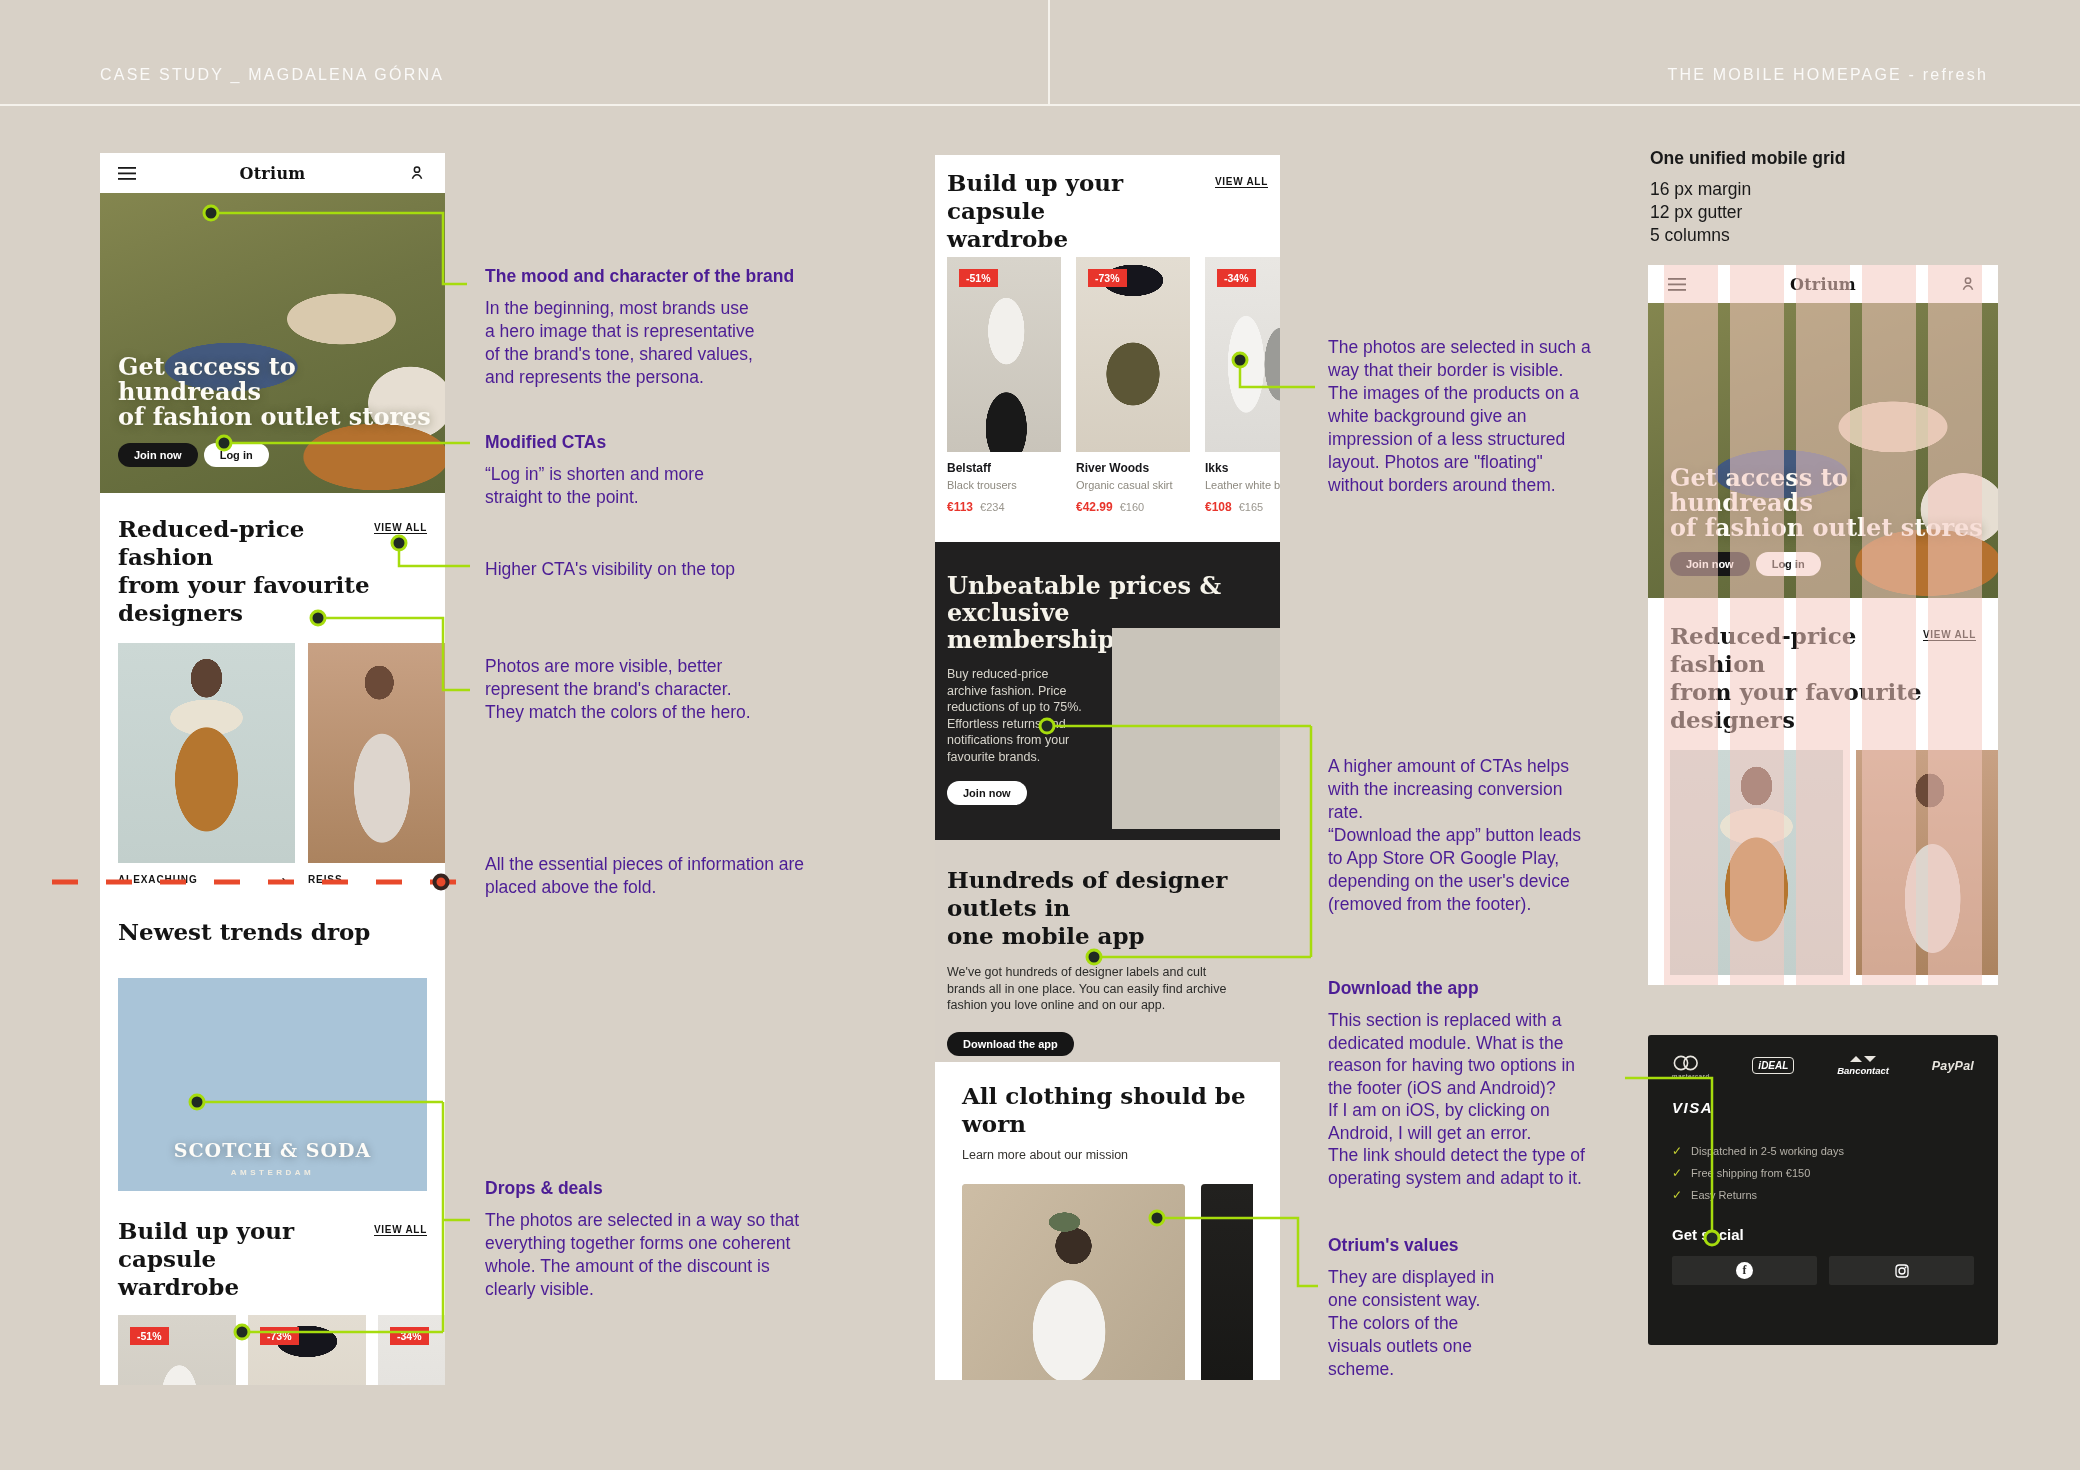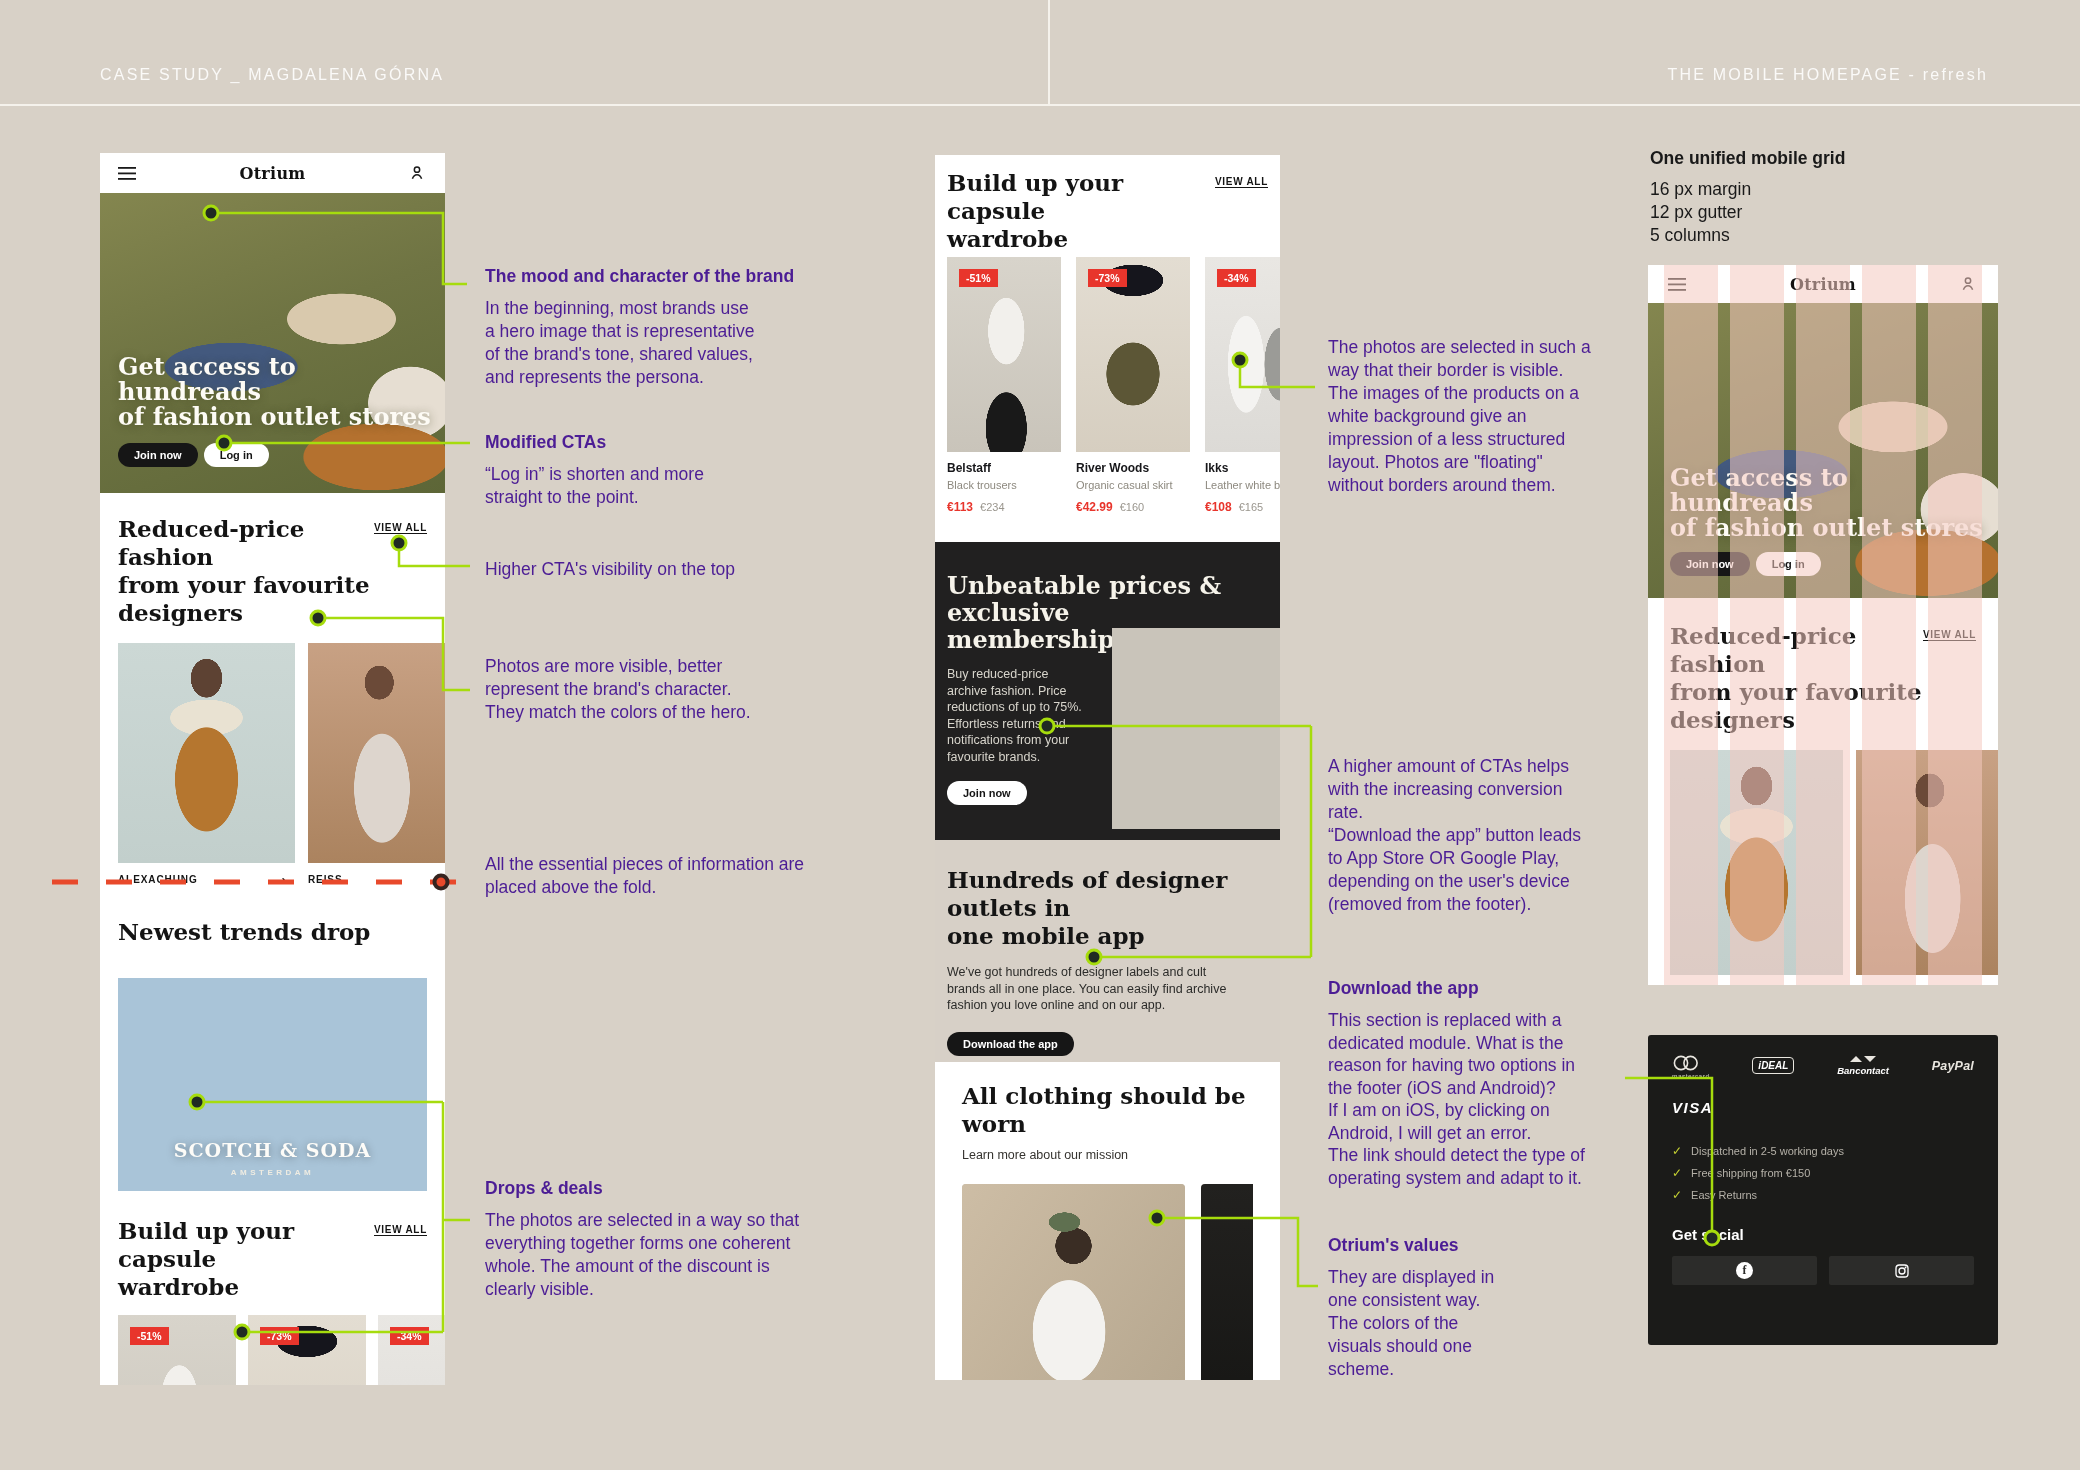--- a/index.html
+++ b/index.html
@@ -350,21 +350,21 @@
 If I am on iOS, by clicking on
 Android, I will get an error.
 The link should detect the type of
 operating system and adapt to it.</div>
   </div>
   <div class="note right" style="left:1328px;top:1235px;">
     <div class="note-title">Otrium's values</div>
     <div class="note-body pre">They are displayed in
 one consistent way.
 The colors of the
-visuals should one
+visuals outlets one
 scheme.</div>
   </div>
 
   <div class="grid-note">
     <div class="note-title">One unified mobile grid</div>
     <div class="spec">16 px margin</div>
     <div class="spec">12 px gutter</div>
     <div class="spec">5 columns</div>
   </div>
 

